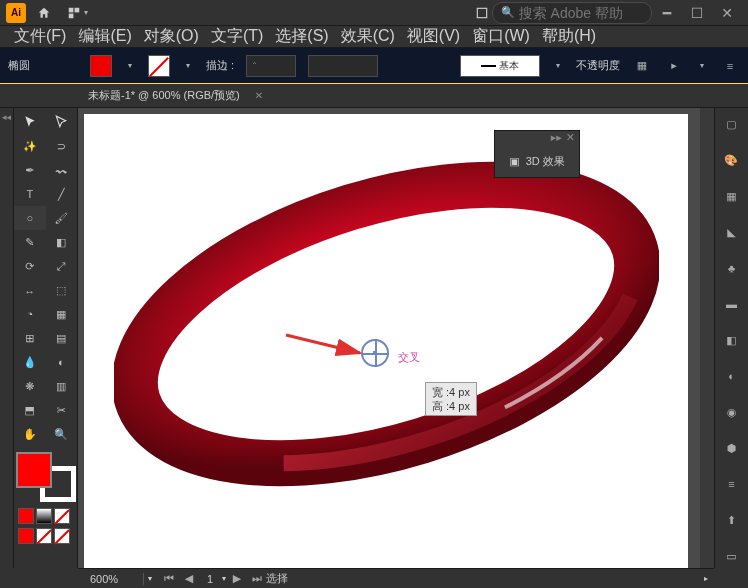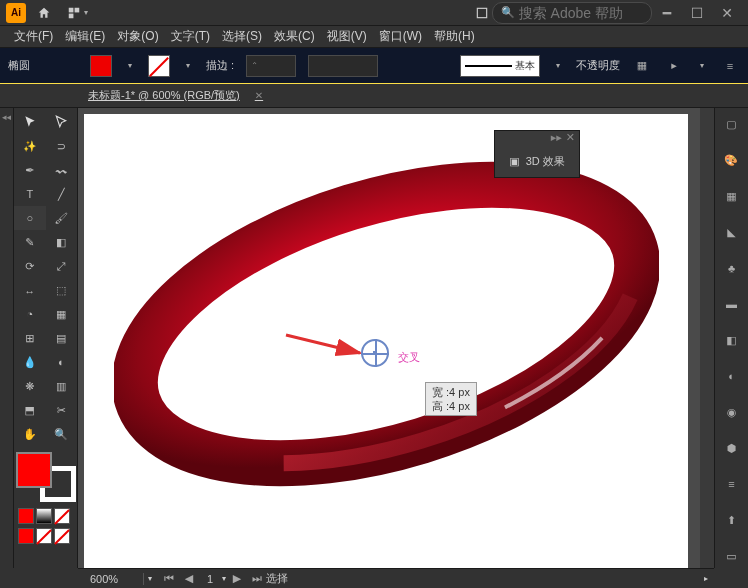--- a/index.html
+++ b/index.html
@@ -8,36 +8,36 @@
 .titlebar { height: 26px; background: #323232; display: flex; align-items: center; padding: 0 6px; border-bottom: 1px solid #1a1a1a; }
 .ai-logo { width: 20px; height: 20px; background: #ff9a00; border-radius: 3px; display: flex; align-items: center; justify-content: center; color: #310000; font-weight: bold; font-size: 10px; }
 .titlebar-btn { width: 24px; height: 24px; margin-left: 6px; display: flex; align-items: center; justify-content: center; cursor: pointer; }
 .titlebar-btn svg { width: 14px; height: 14px; }
 .spacer { flex: 1; }
 .search-box { background: #2a2a2a; border: 1px solid #4a4a4a; border-radius: 10px; padding: 2px 8px; width: 160px; display: flex; align-items: center; }
 .search-box input { background: transparent; border: none; color: #888; font-size: 14px; width: 100%; outline: none; }
 .window-ctrl { width: 30px; height: 22px; display: flex; align-items: center; justify-content: center; cursor: pointer; color: #aaa; font-size: 14px; }
 
 .menubar { height: 22px; background: #323232; display: flex; align-items: center; padding: 0 8px; border-bottom: 1px solid #1a1a1a; }
-.menu-item { padding: 2px 6px; cursor: pointer; font-size: 12px; color: #d0d0d0; text-align: right; }
+.menu-item { padding: 2px 6px; cursor: pointer; font-size: 16px; color: #d0d0d0; text-align: right; }
 
 .ctrlbar { height: 36px; background: #0f172a; display: flex; align-items: center; padding: 0 8px; border-bottom: 1px solid #fde047; gap: 12px; }
 .shape-label { min-width: 70px; color: #d0d0d0; }
 .swatch-fill { width: 22px; height: 22px; background: #e00; border: 1px solid #555; cursor: pointer; }
 .swatch-stroke { width: 22px; height: 22px; background: #fff; border: 1px solid #555; position: relative; cursor: pointer; }
 .swatch-stroke::after { content: ""; position: absolute; width: 26px; height: 2px; background: #e00; top: 50%; left: -3px; transform: rotate(-45deg); }
 .dd-sm { width: 12px; height: 22px; display: flex; align-items: center; justify-content: center; cursor: pointer; color: #aaa; font-size: 8px; }
 .stroke-input { width: 50px; height: 22px; background: #2a2a2a; border: 1px solid #4a4a4a; color: #888; padding: 0 4px; display: flex; align-items: center; }
-.profile-box { width: 80px; height: 22px; background: #fff; border: 1px solid #555; display: flex; align-items: center; padding: 0 4px; color: #333; }
+.profile-box { width: 80px; height: 22px; background: #fff; border: 1px solid #555; display: flex; align-items: center; padding: 0 20px; color: #333; }
 .profile-box .line { flex: 1; border-top: 2px solid #000; }
 .profile-lbl { font-size: 10px; margin-left: 3px; color: #333; }
 .icon-btn { width: 20px; height: 20px; display: flex; align-items: center; justify-content: center; cursor: pointer; color: #aaa; }
 
 .tab-row { height: 24px; background: #323232; display: flex; align-items: center; padding-left: 80px; border-bottom: 1px solid #1a1a1a; }
-.doc-tab { display: flex; align-items: center; gap: 15px; padding: 0 8px; color: #d0d0d0; font-size: 11px; text-decoration: underline; }
+.doc-tab { display: flex; align-items: center; gap: 15px; padding: 0 8px; color: #d0d0d0; font-size: 11px; }
 .tab-close { cursor: pointer; color: #888; font-size: 10px; }
 
 .workspace { position: absolute; top: 108px; bottom: 20px; left: 0; right: 0; display: flex; }
 .tool-col { width: 34px; background: #323232; border-right: 1px solid #1a1a1a; }
 .tool-col.narrow { width: 14px; display: flex; align-items: flex-start; justify-content: center; padding-top: 4px; color: #888; font-size: 9px; }
 .tools { width: 64px; background: #323232; display: flex; flex-direction: column; padding: 2px 0; border-right: 1px solid #1a1a1a; }
 .tool-row { display: flex; }
 .tool { width: 32px; height: 24px; display: flex; align-items: center; justify-content: center; cursor: pointer; color: #bbb; }
 .tool.sel { background: #3a3a3a; }
 .fill-stroke-big { width: 60px; height: 50px; position: relative; margin: 6px auto; }

